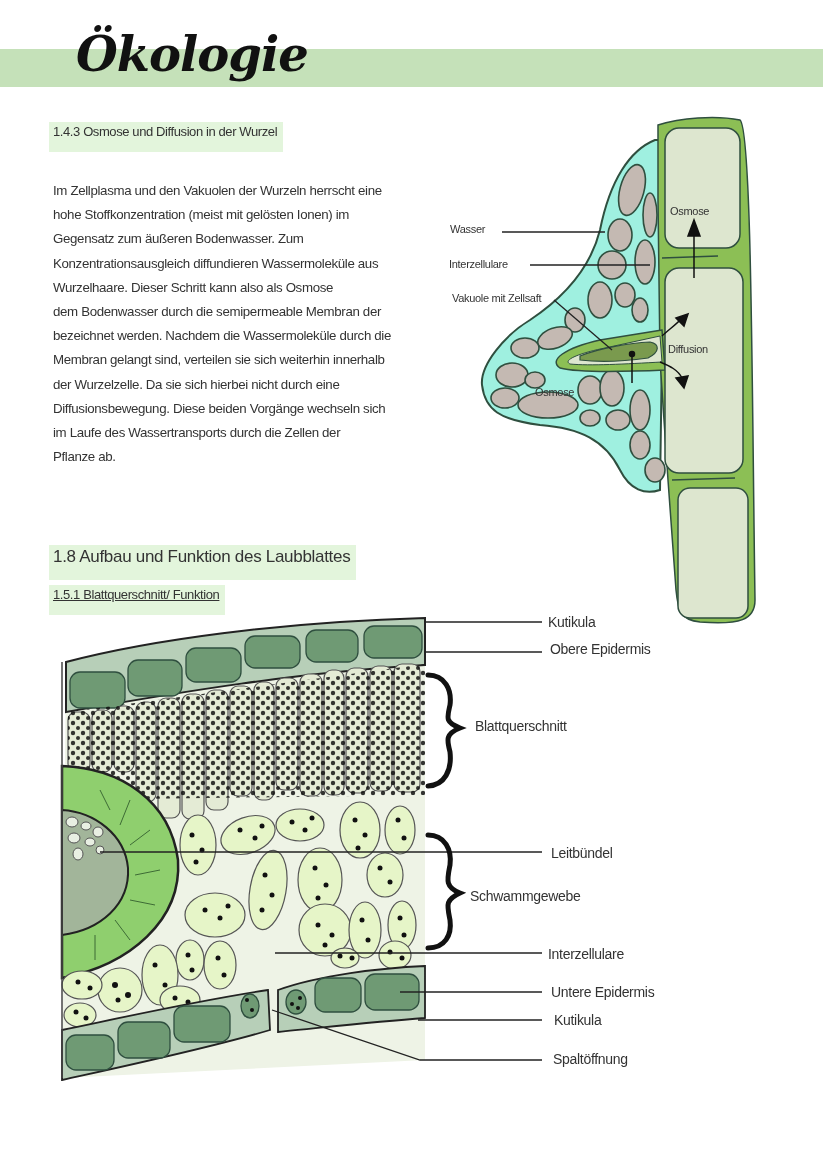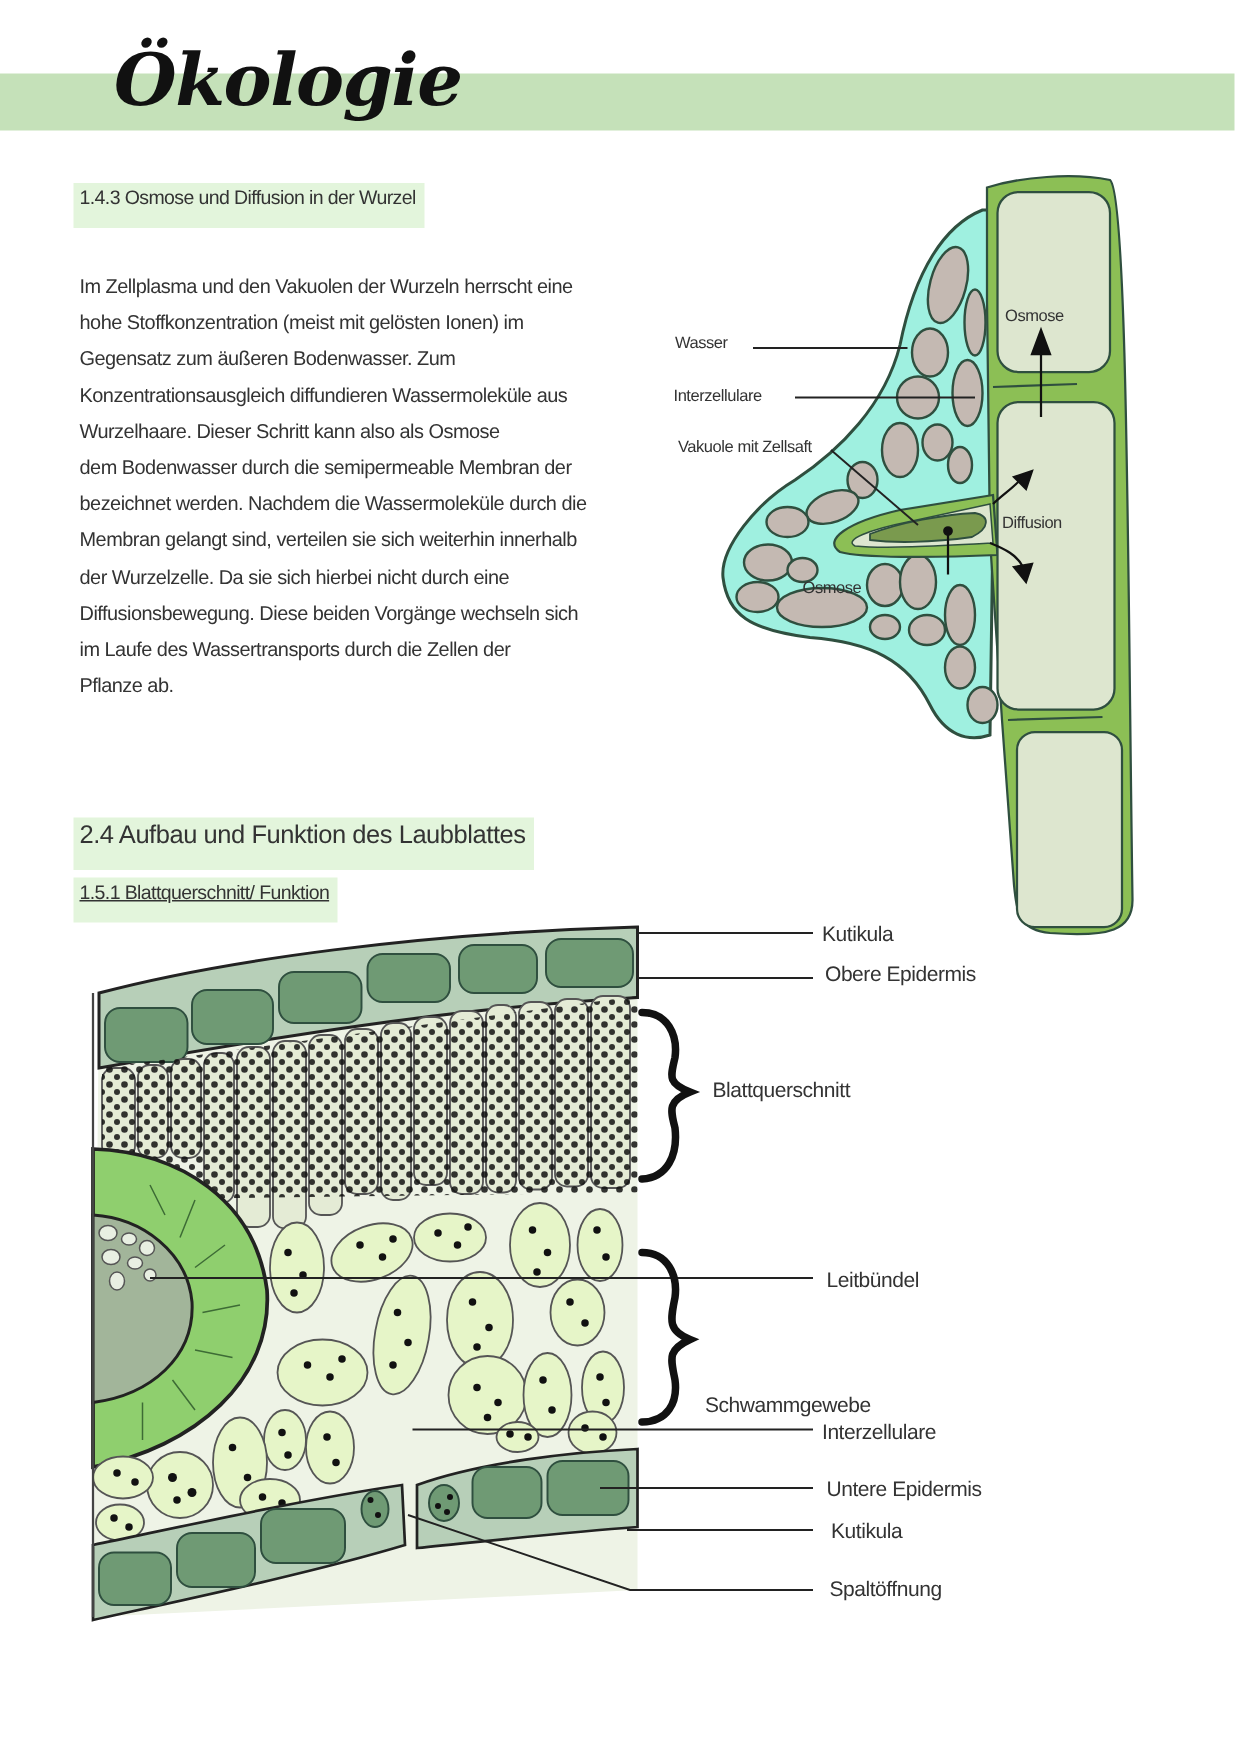--- a/index.html
+++ b/index.html
@@ -104,21 +104,21 @@
   </g>
 </svg>
 
 <div class="label lbl-root" style="left:450px; top:223px;">Wasser</div>
 <div class="label lbl-root" style="left:449px; top:258px;">Interzellulare</div>
 <div class="label lbl-root" style="left:452px; top:292px;">Vakuole mit Zellsaft</div>
 <div class="label lbl-root" style="left:670px; top:205px;">Osmose</div>
 <div class="label lbl-root" style="left:668px; top:343px;">Diffusion</div>
 <div class="label lbl-root" style="left:535px; top:386px;">Osmose</div>
 
-<div class="heading h-large" style="left:49px; top:545px;">2.4 Aufbau und Funktion des Laubblattes</div>
+<div class="heading h-large" style="left:49px; top:545px;">1.8 Aufbau und Funktion des Laubblattes</div>
 <div class="heading h-small" style="left:49px; top:585px;text-decoration:underline;">1.5.1 Blattquerschnitt/ Funktion</div>
 
 <svg width="828" height="1171" viewBox="0 0 828 1171" style="pointer-events:none">
   <defs>
     <pattern id="dots" width="10" height="10" patternUnits="userSpaceOnUse">
       <circle cx="3" cy="3" r="2.2" fill="#111"></circle>
       <circle cx="8" cy="8" r="2" fill="#111"></circle>
     </pattern>
   </defs>
 
@@ -282,17 +282,17 @@
   <g stroke="#111" stroke-width="5" fill="none" stroke-linecap="round">
     <path d="M428 675 C 445 675, 452 690, 450 705 C 447 718, 445 722, 460 728 C 445 734, 447 740, 450 752 C 452 770, 445 785, 428 786"></path>
     <path d="M428 835 C 445 835, 452 850, 450 865 C 447 880, 445 887, 460 893 C 445 900, 447 905, 450 920 C 452 935, 445 948, 428 948"></path>
   </g>
 </svg>
 
 <div class="label lbl-leaf" style="left:548px; top:614px;">Kutikula</div>
 <div class="label lbl-leaf" style="left:550px; top:641px;">Obere Epidermis</div>
 <div class="label lbl-leaf" style="left:475px; top:718px;">Blattquerschnitt</div>
 <div class="label lbl-leaf" style="left:551px; top:845px;">Leitbündel</div>
-<div class="label lbl-leaf" style="left:470px; top:888px;margin-top:40px;">Schwammgewebe</div>
+<div class="label lbl-leaf" style="left:470px; top:888px;">Schwammgewebe</div>
 <div class="label lbl-leaf" style="left:548px; top:946px;">Interzellulare</div>
 <div class="label lbl-leaf" style="left:551px; top:984px;">Untere Epidermis</div>
 <div class="label lbl-leaf" style="left:554px; top:1012px;">Kutikula</div>
 <div class="label lbl-leaf" style="left:553px; top:1051px;">Spaltöffnung</div>
 
 </body></html>

